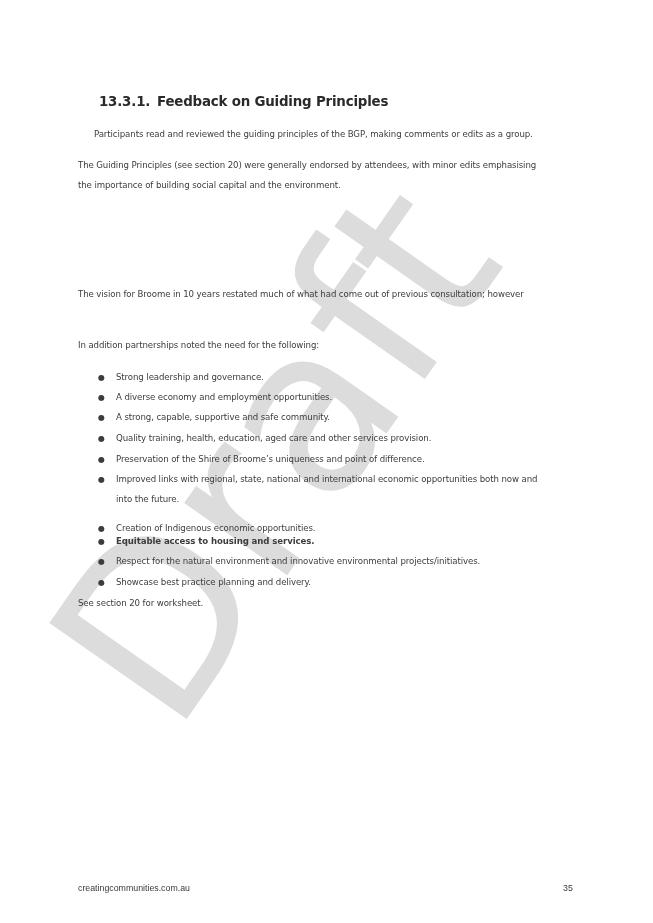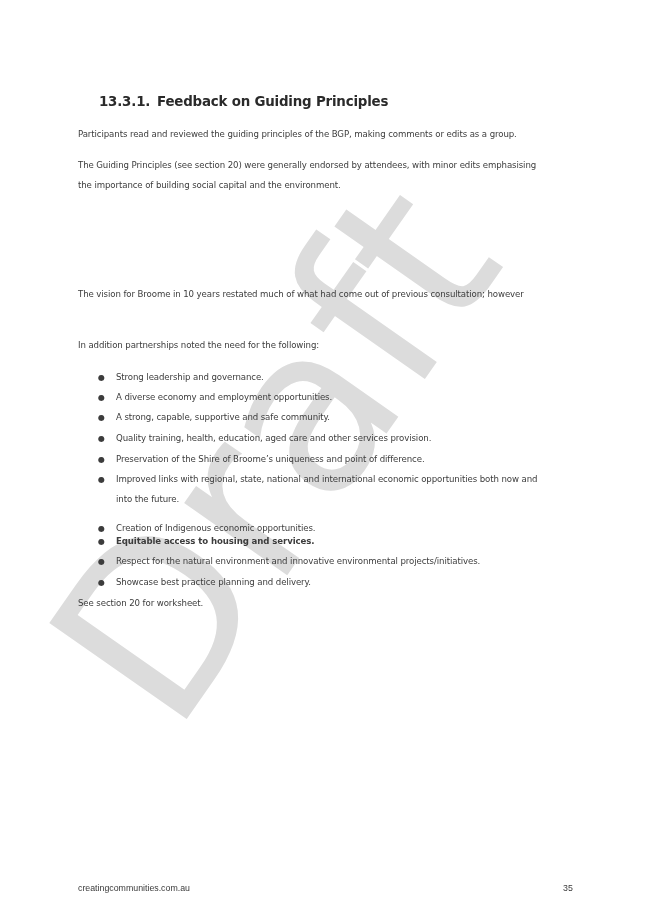--- a/index.html
+++ b/index.html
@@ -24,21 +24,21 @@
   <svg class="watermark" viewBox="0 0 653 923" xmlns="http://www.w3.org/2000/svg">
     <text x="0" y="0" fill="#dcdcdc" font-family="DejaVu Sans, sans-serif" font-size="230" text-anchor="middle" transform="translate(340,500) rotate(-55)">Draft</text>
   </svg>
 
   <div class="content">
 
     <div class="h" style="top:94px;">
       <span class="num">13.3.1.</span><span>Feedback on Guiding Principles</span>
     </div>
 
-    <div class="p" style="top:129px;">Participants read and reviewed the guiding principles of the BGP, making comments or edits as a group.</div>
+    <div class="p" style="top:129px;margin-left:16px;">Participants read and reviewed the guiding principles of the BGP, making comments or edits as a group.</div>
     <div class="p" style="top:160px;">The Guiding Principles (see section 20) were generally endorsed by attendees, with minor edits emphasising</div>
     <div class="p" style="top:180px;">the importance of building social capital and the environment.</div>
 
 
     <div class="p" style="top:289px;">The vision for Broome in 10 years restated much of what had come out of previous consultation; however</div>
     <div class="p" style="top:340px;">In addition partnerships noted the need for the following:</div>
 
     <div>
       <div class="li" style="top:372px;"><span class="bullet">●</span><span>Strong leadership and governance.</span></div>
       <div class="li" style="top:392px;"><span class="bullet">●</span><span>A diverse economy and employment opportunities.</span></div>

